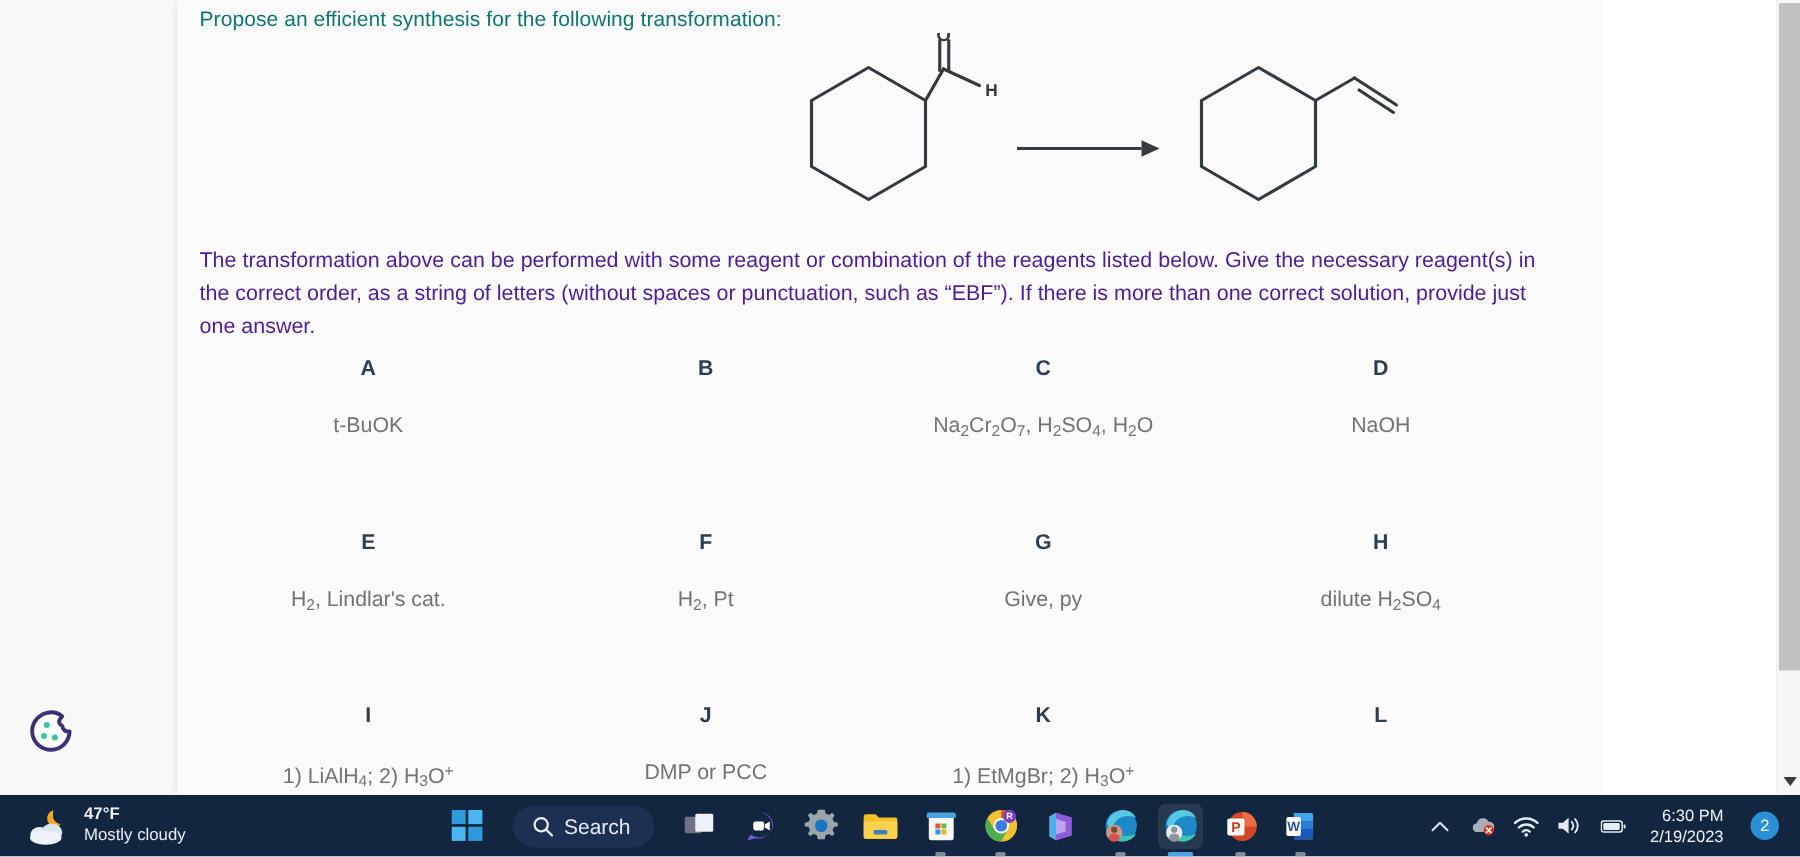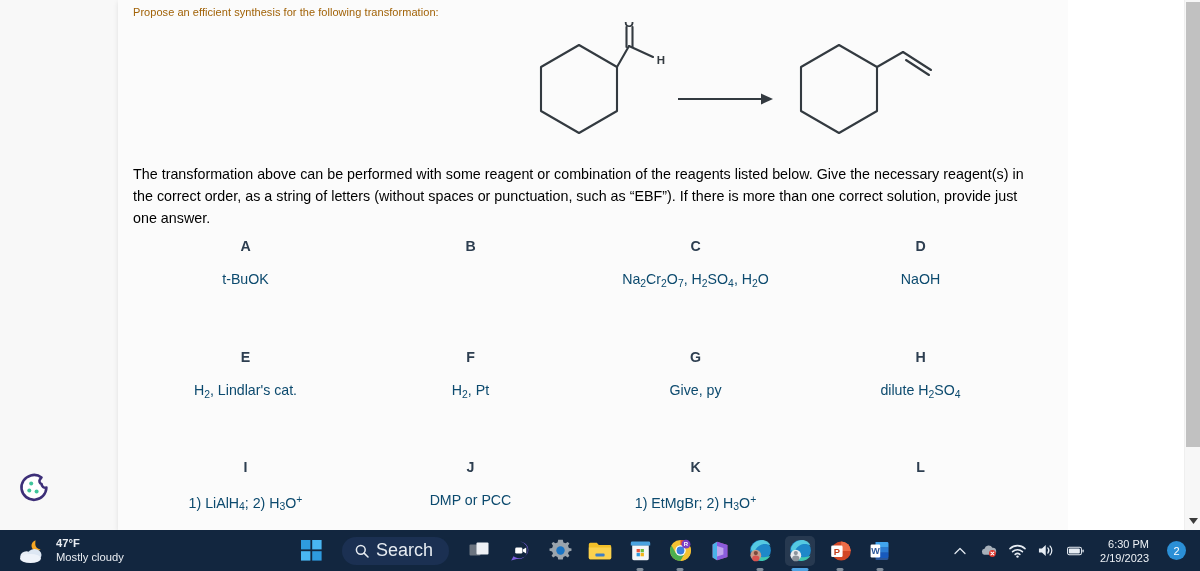--- a/index.html
+++ b/index.html
@@ -48,44 +48,44 @@
   }
   .scroll-down svg { display: block; }
 
   
   .doc {
     position: absolute; left: 133px; top: 0; width: 925px; height: 530px;
     color: #2b3a4a;
   }
   .q-title {
     position: absolute; left: 0; top: 2px; width: 880px;
-    font-size: 11px; line-height: 20px; color: #a16207;
+    font-size: 14px; line-height: 20px; color: #0f766e;
     letter-spacing: 0.05px;
   }
 
   
   .scheme { position: absolute; left: 250px; top: 22px; width: 620px; height: 135px; }
   .scheme svg { display: block; }
 
   .para {
     position: absolute; left: 0; top: 163px; width: 897px;
-    font-size: 14.3px; line-height: 22.2px; color: #000000;
+    font-size: 14.3px; line-height: 22.2px; color: #4c1d95;
     letter-spacing: 0.01px;
   }
 
   
   .reagents { position: absolute; left: 0; top: 235px; width: 900px; }
   .reagent-row { display: flex; width: 900px; margin-bottom: 0; }
   .reagent-row + .reagent-row { margin-top: 51px; }
   .reagent-cell { width: 225px; text-align: center; }
   .reagent-letter {
     font-size: 14.2px; font-weight: bold; color: #2d3e50; line-height: 22px;
   }
   .reagent-body {
-    margin-top: 11px; font-size: 14.2px; color: #0c4a6e; line-height: 22px;
+    margin-top: 16px; font-size: 14.2px; color: #737373; line-height: 22px;
     white-space: nowrap;
   }
   .reagent-body sub { font-size: 10.4px; vertical-align: -0.25em; }
   .reagent-body sup { font-size: 10.4px; vertical-align: 0.45em; }
 
   
   .cookie-badge {
     position: absolute; left: 12px; top: 468px; width: 42px; height: 42px;
   }
 
@@ -115,21 +115,21 @@
     position: absolute; bottom: -5px; left: 50%; transform: translateX(-50%);
     width: 7px; height: 3px; border-radius: 2px; background: #7f8b99;
   }
   .tb-icon.active .runbar { width: 17px; background: #4fa3e3; }
 
   .tb-search {
     display: flex; align-items: center; gap: 7px;
     height: 28px; padding: 0 16px 0 13px;
     background: #1b3052; border-radius: 15px; margin: 0 6px;
   }
-  .tb-search-label { color: #e6ebf1; font-size: 18px; }
+  .tb-search-label { color: #e6ebf1; font-size: 14px; }
 
   .tb-tray {
     position: absolute; right: 8px; top: 0; height: 41px;
     display: flex; align-items: center; gap: 12px;
   }
   .tray-icon { width: 17px; height: 17px; display:flex; align-items:center; justify-content:center; position: relative; }
   .tb-clock { color: #eef2f6; font-size: 11px; line-height: 14px; text-align: right; margin-left: 4px; }
   .tb-badge {
     width: 19px; height: 19px; border-radius: 50%; background: #2b8fd6;
     color: #ffffff; font-size: 11px; display: flex; align-items: center;

